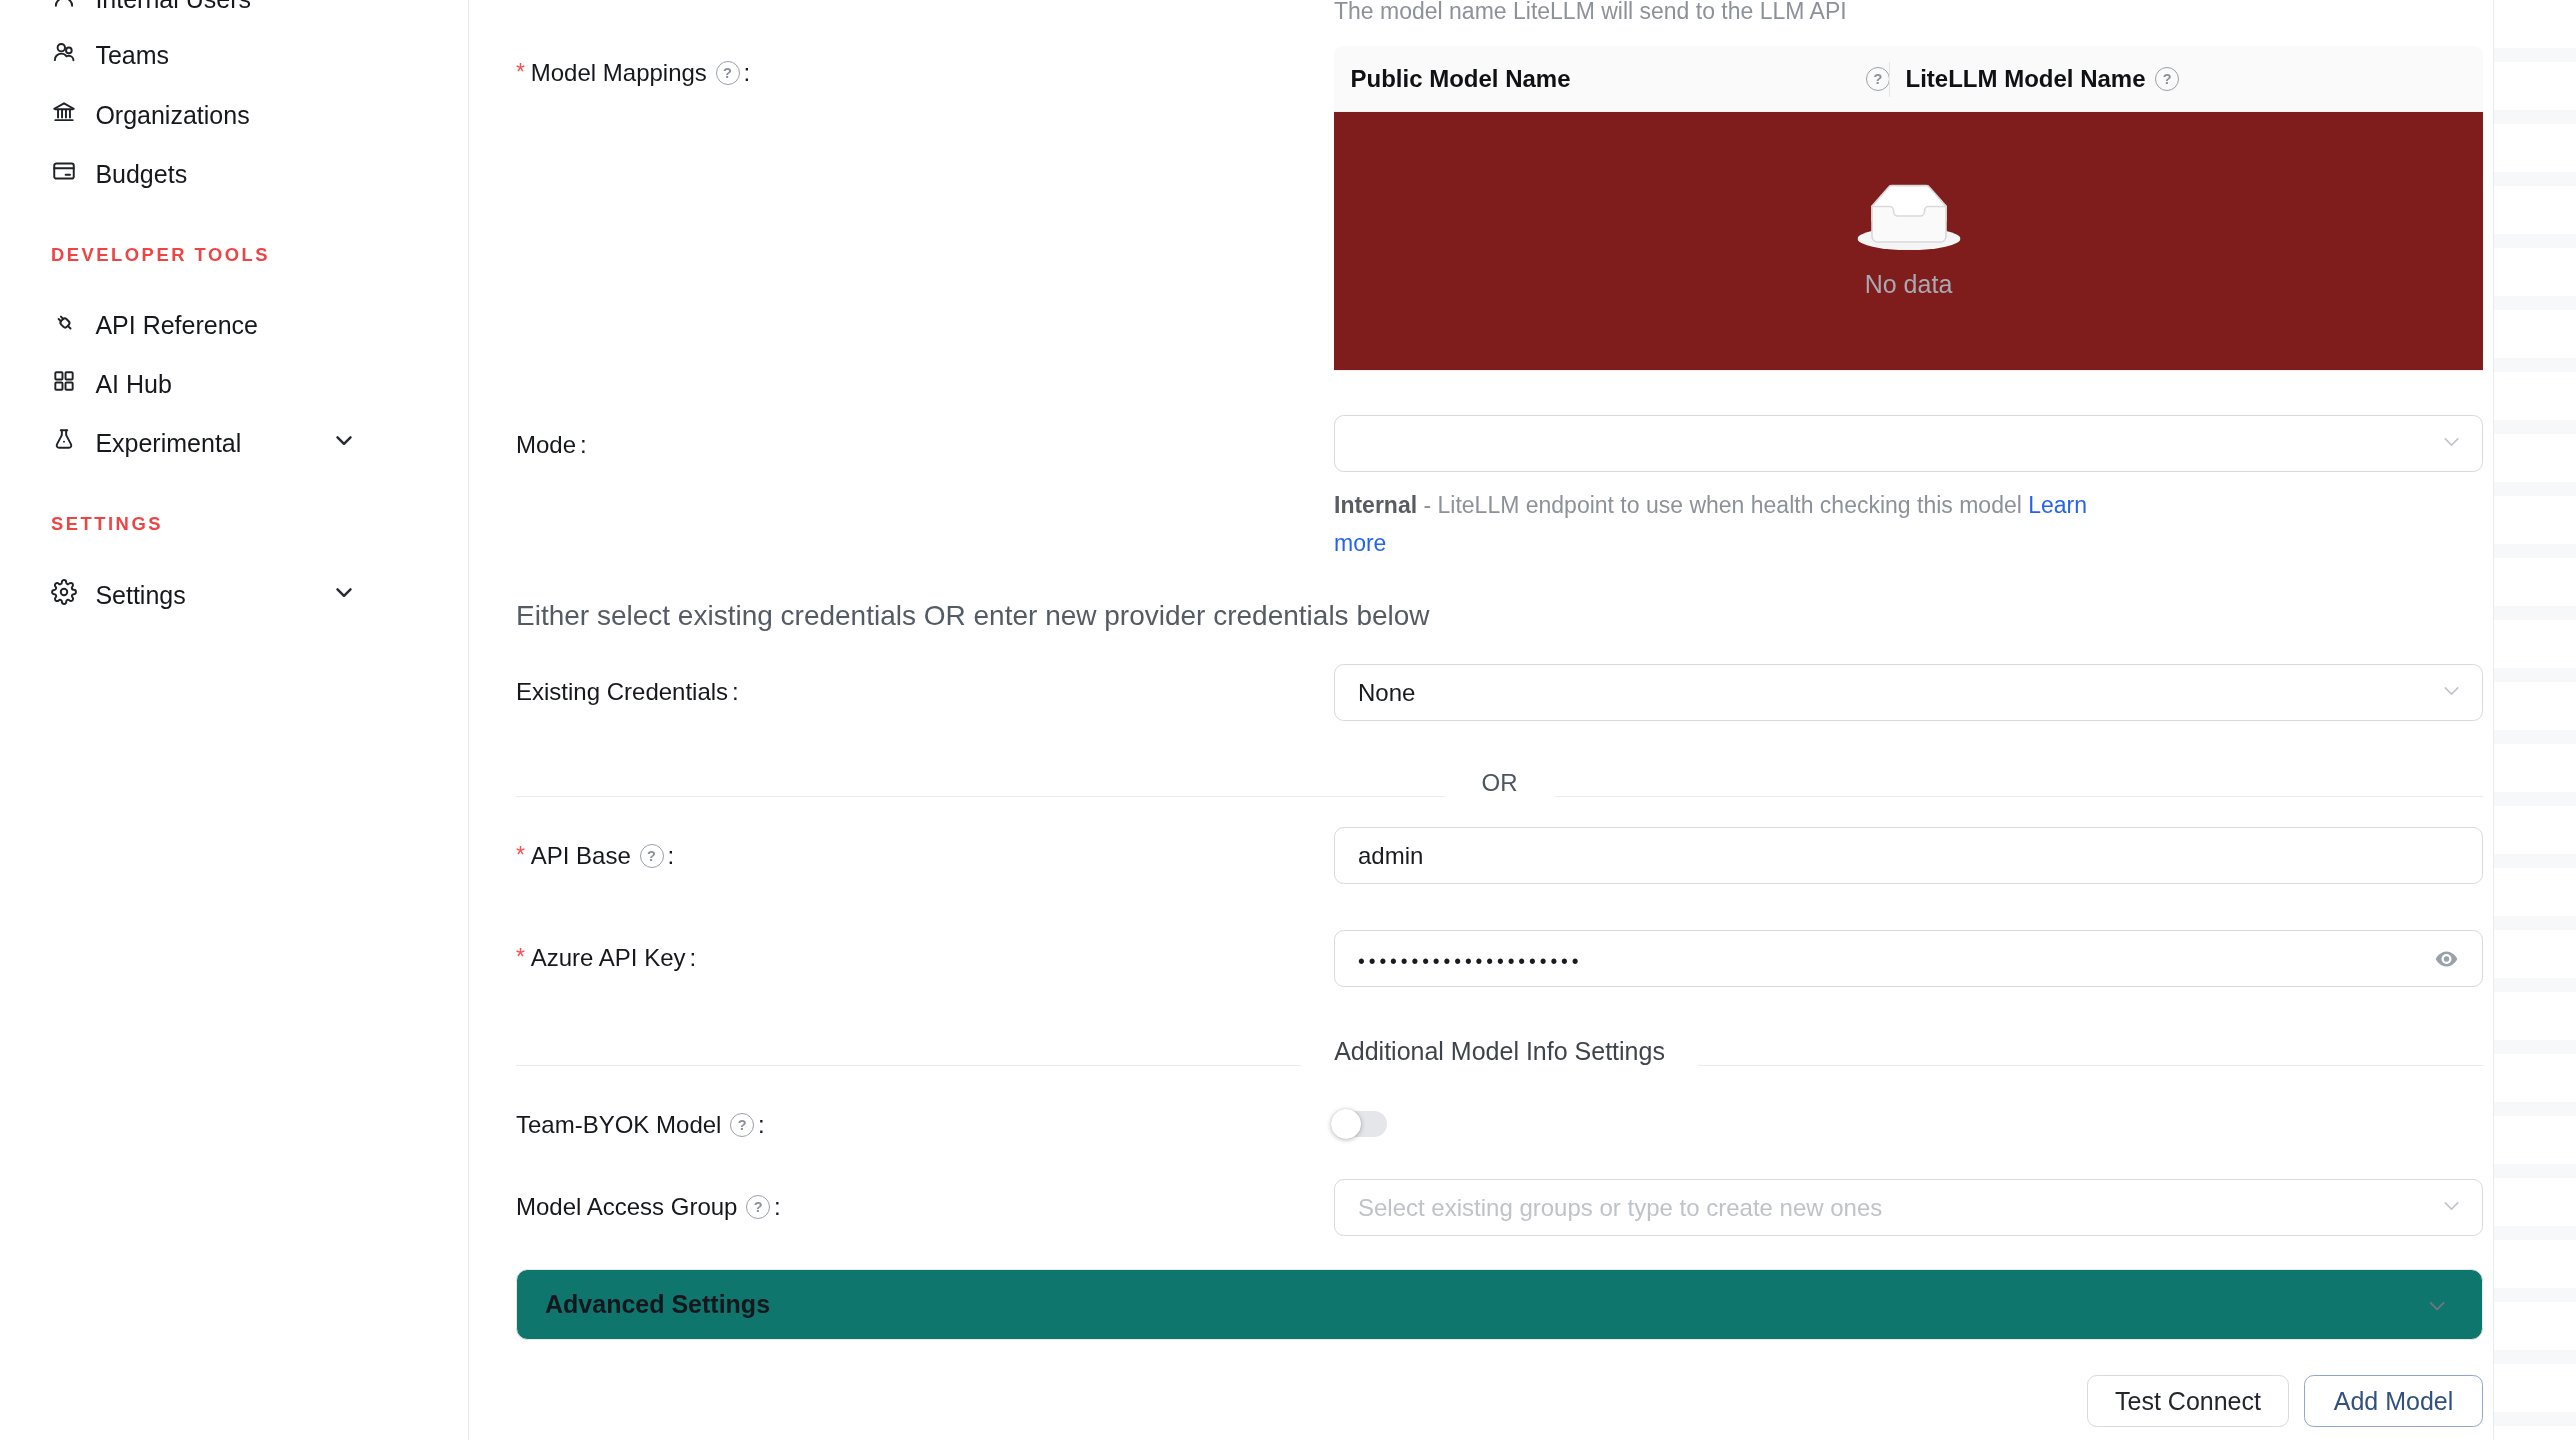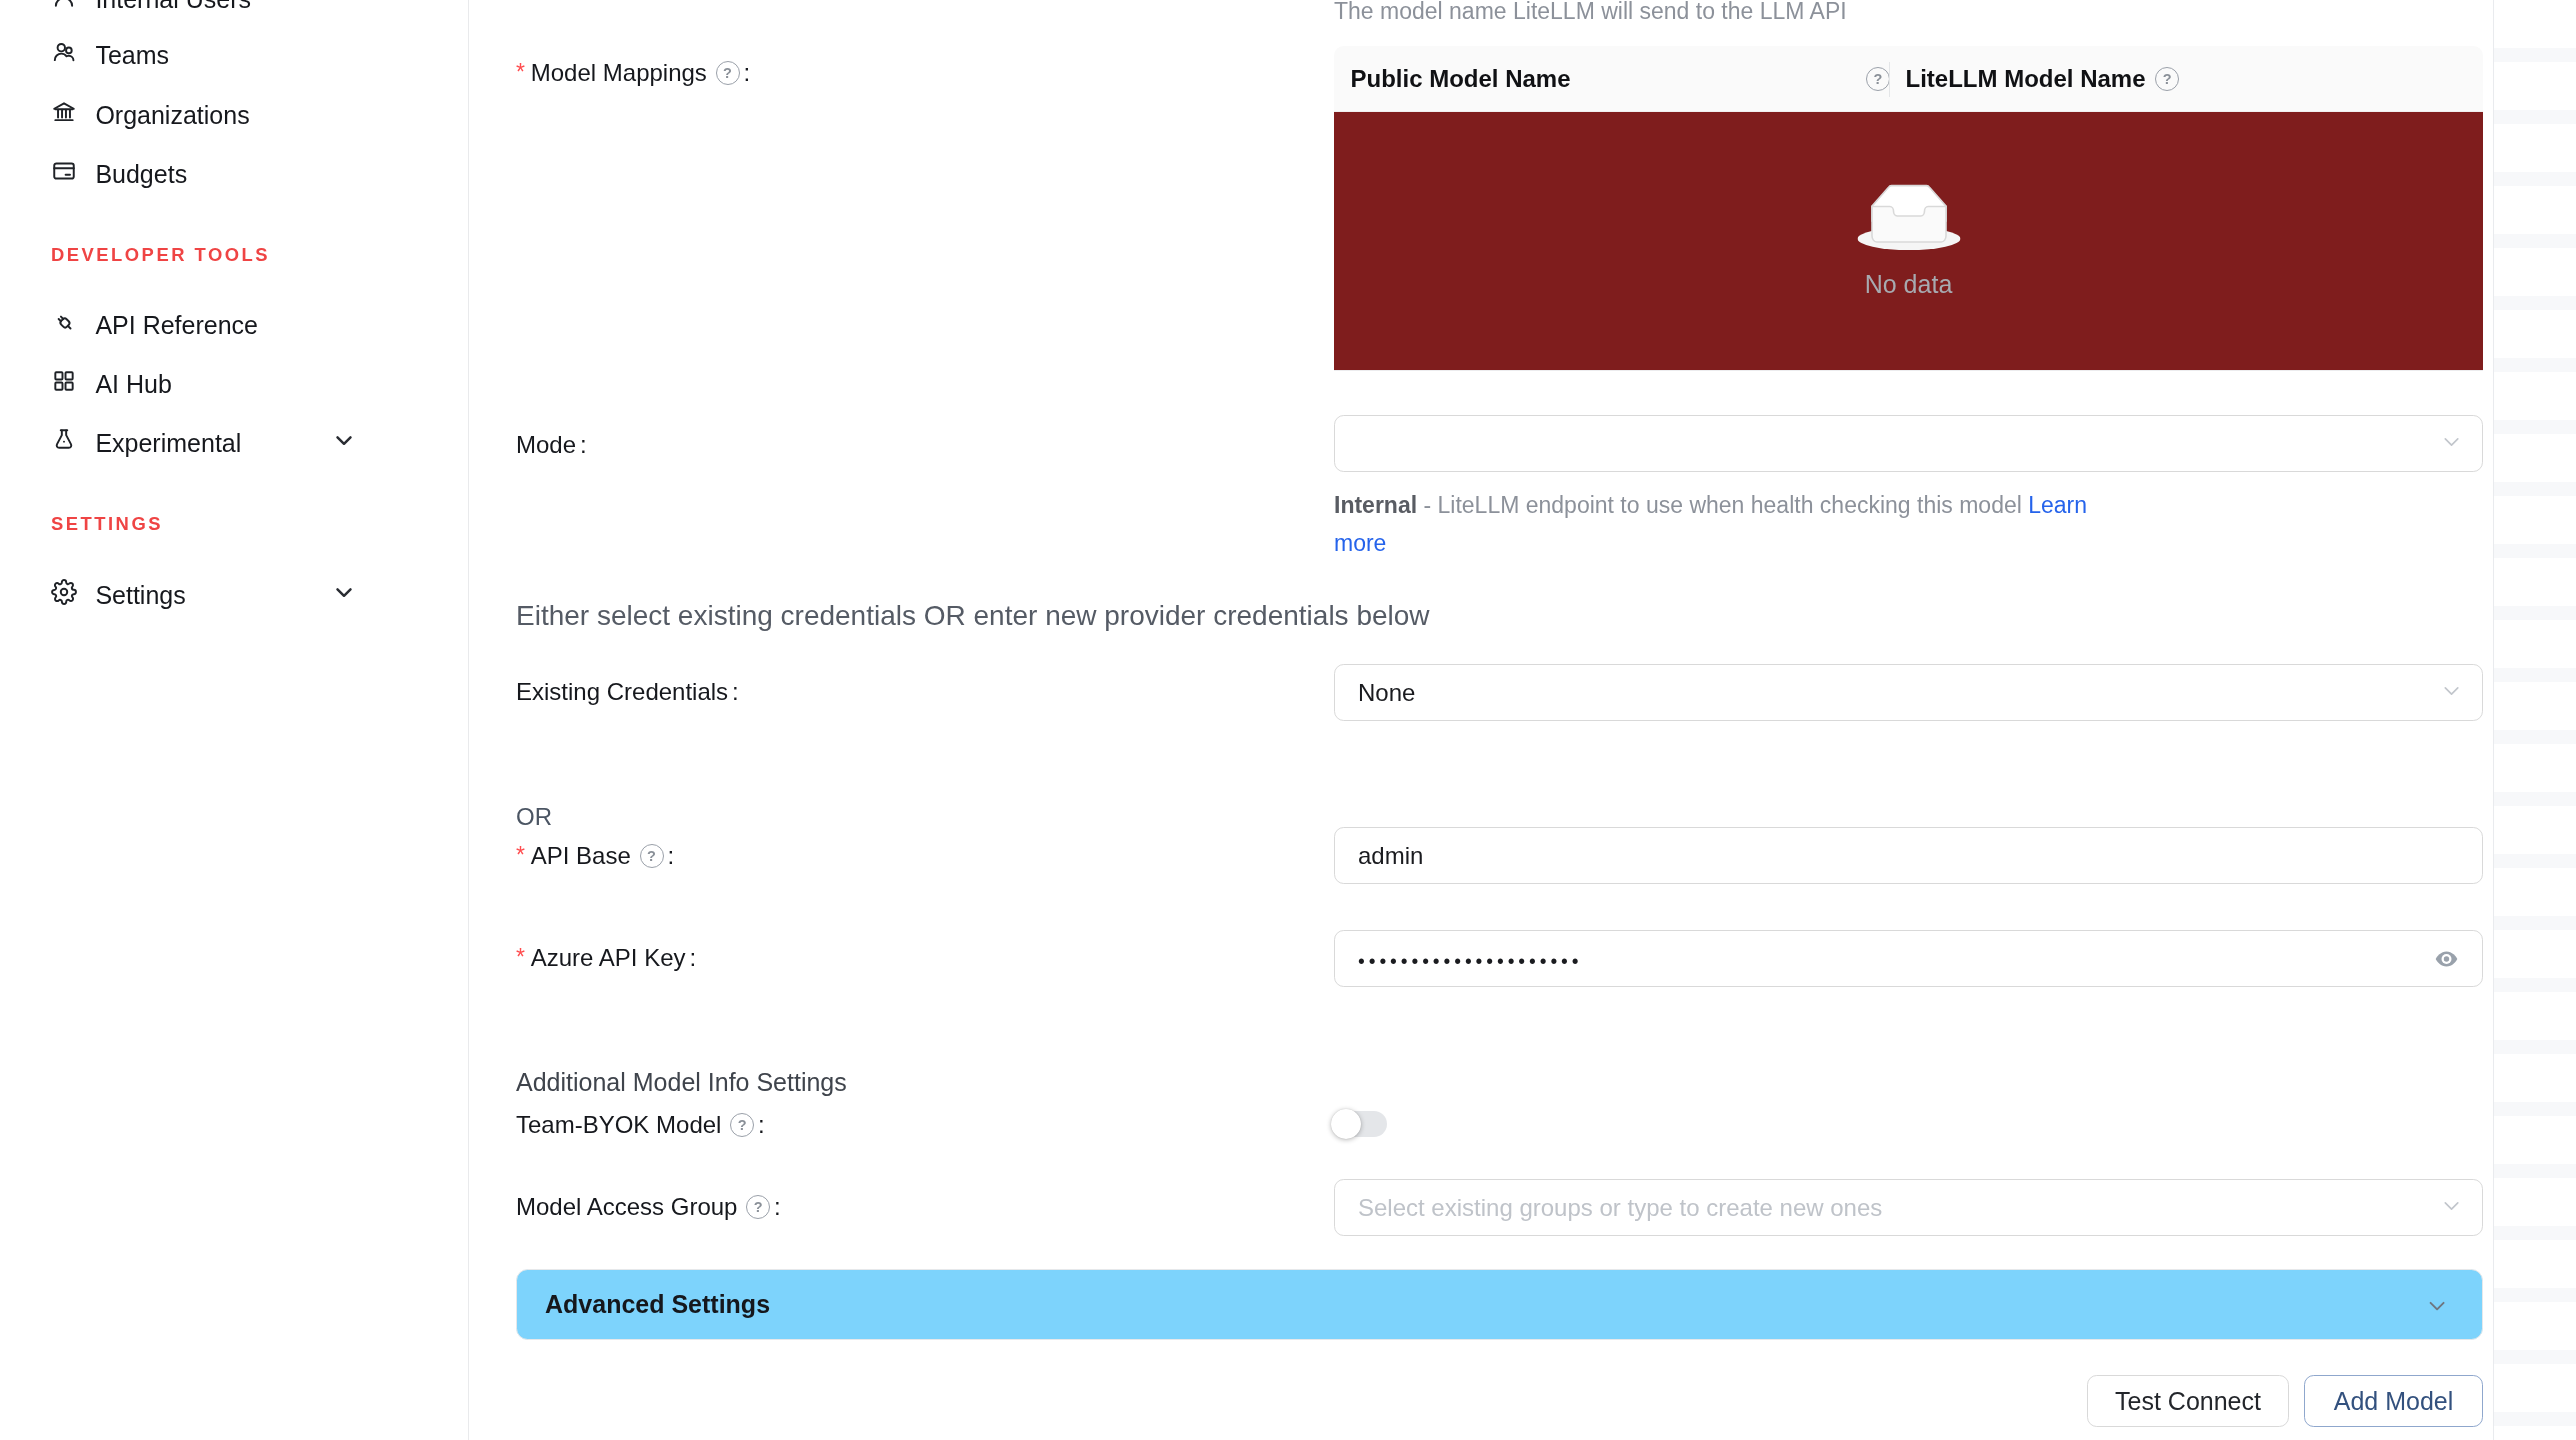--- a/index.html
+++ b/index.html
@@ -29,40 +29,40 @@
   .mm-th{display:flex;align-items:center;box-sizing:border-box;position:relative;height:100%;}
   .mm-th.c1{width:556px;padding-left:16.5px;justify-content:space-between;}
   .mm-th.c1::after{content:"";position:absolute;right:0;top:15.5px;height:35px;width:1px;background:#e4e6e8;}
   .mm-th.c2{flex:1;padding-left:15.5px;}
   .mm-th .help{margin-left:9.7px;}
   .mm-body{position:relative;height:258px;border-bottom:1px solid #ececee;background:#7f1d1d;}
   .empty-ic{position:absolute;left:50%;top:72px;transform:translateX(-50%);}
   .empty-tx{position:absolute;left:50%;top:158px;transform:translateX(-50%);font-size:25px;color:#a7aab0;white-space:nowrap;}
 
   
-  .tdivider{position:absolute;left:516px;width:1967px;height:31px;display:flex;align-items:flex-start;gap:37px;flex-direction:column;}
+  .tdivider{position:absolute;left:516px;width:1967px;height:31px;display:flex;align-items:flex-end;gap:37px;}
   .tdivider .line{flex:1;height:1px;background:#e8eaec;}
   .or-text{font-size:24px;color:#4b5563;}
   .amis-text{font-size:25px;color:#3f444c;}
 
   
   .mode-help{position:absolute;left:1334px;top:486px;width:806px;font-size:23px;line-height:38px;color:#8c919a;}
   .mode-help b{color:#595c63;font-weight:700;}
   .mode-help a{color:#2563eb;text-decoration:none;font-weight:500;}
 
   .masked{font-size:19.4px;letter-spacing:3.9px;color:#1a1b1f;padding-top:5.8px;}
   .eye{position:absolute;right:19.4px;top:50%;transform:translateY(-50%);cursor:pointer;line-height:0;}
 
   
   .toggle{position:absolute;left:1333px;top:1111px;width:56px;height:27px;cursor:pointer;}
   .toggle .track{width:54px;height:26px;border-radius:13.6px;background:#e4e6e9;}
   .toggle .knob{position:absolute;left:-1.9px;top:-1.9px;width:30px;height:30px;border-radius:50%;background:#fff;box-shadow:0 1px 4.8px rgba(0,0,0,.28),0 0 1px rgba(0,0,0,.18);}
 
   
-  .advanced{position:absolute;left:516px;top:1269px;width:1967px;height:71px;border:1px solid #e6e8ea;border-radius:11.6px;background:#7dd3fc;box-sizing:border-box;display:flex;align-items:center;padding:0 33px 0 28px;cursor:pointer;}
+  .advanced{position:absolute;left:516px;top:1269px;width:1967px;height:71px;border:1px solid #e6e8ea;border-radius:11.6px;background:#0f766e;box-sizing:border-box;display:flex;align-items:center;padding:0 33px 0 28px;cursor:pointer;}
   .advanced .title{font-size:25px;font-weight:700;color:#15171c;}
   .advanced .chev{margin-left:auto;line-height:0;}
 
   
   .need-help{position:absolute;left:516px;top:1451px;font-size:24px;color:#3b82f6;text-decoration:none;}
   .btn{position:absolute;top:1375px;height:52px;border-radius:9.7px;background:#fff;display:flex;align-items:center;justify-content:center;font-size:25px;box-sizing:border-box;cursor:pointer;}
   .btn-test{left:2087px;width:202px;border:1px solid #d9d9d9;color:#23262b;}
   .btn-add{left:2304px;width:179px;border:1px solid #8fa7cd;color:#33517e;font-weight:500;}
 
   

